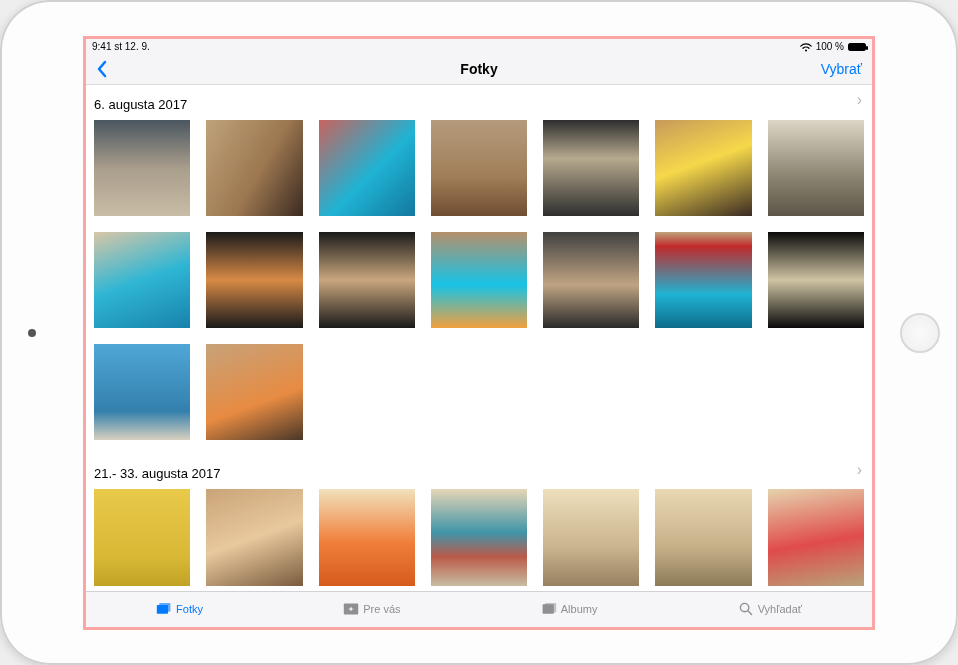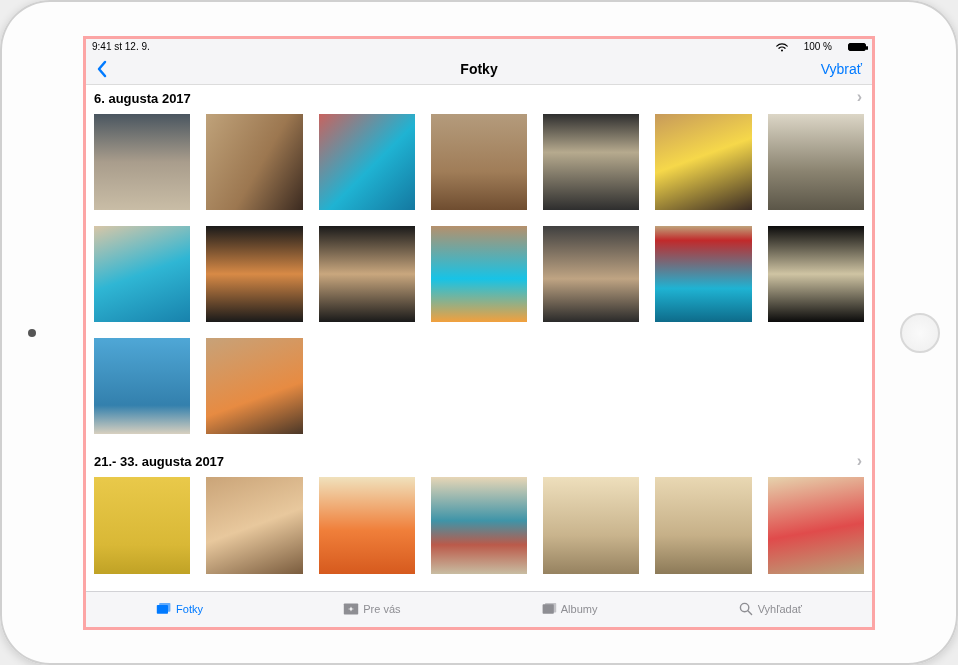--- a/index.html
+++ b/index.html
@@ -56,21 +56,21 @@
   .statusbar {
     height: 16px;
     font-size: 10px;
     display: flex;
     align-items: center;
     justify-content: space-between;
     padding: 0 6px;
     color: #000;
     background: #f5f5f7;
   }
-  .sb-right { display:flex; align-items:center; gap:16px; }
+  .sb-right { display:flex; align-items:center; gap:4px; }
   .battery {
     width: 18px; height: 8px; border:1px solid #000; border-radius:2px; position:relative;
   }
   .battery::after { content:""; position:absolute; right:-3px; top:2px; width:2px; height:4px; background:#000; border-radius:1px;}
   .battery > div { background:#000; height:100%; width:100%; }
 
   .navbar {
     height: 30px;
     background: #f5f5f7;
     border-bottom: 1px solid #dcdcdc;
@@ -84,22 +84,22 @@
   .navbar .back { color:#007aff; display:flex; align-items:center; }
   .navbar .select { color:#007aff; }
   .content {
     flex:1;
     overflow:hidden;
     background:#fff;
     padding: 0 4px;
   }
   .section-header {
     font-size: 13px;
-    font-weight:700;
-    padding: 6px 4px 4px 4px;
+    font-weight:400;
+    padding: 12px 4px 4px 4px;
     position:relative;
   }
   .section-header .chev {
     position:absolute; right:6px; top:50%; transform:translateY(-50%);
     color:#b8b8bc; font-size:16px;
   }
   .grid {
     display:grid;
     grid-template-columns: repeat(7, 1fr);
     gap: 16px 16px;

